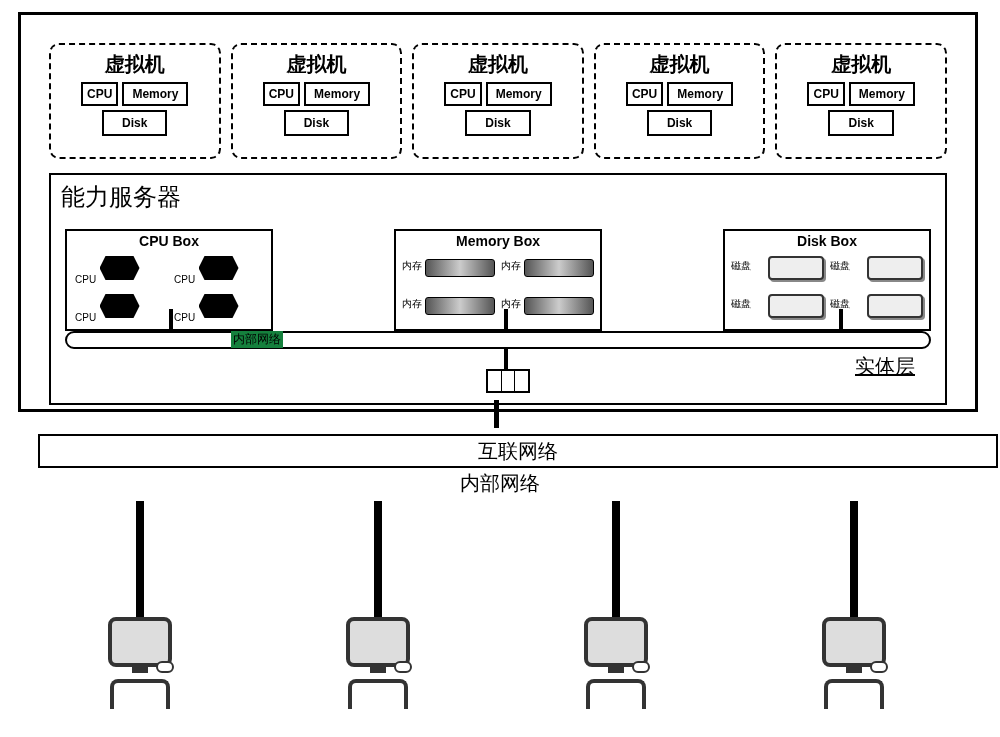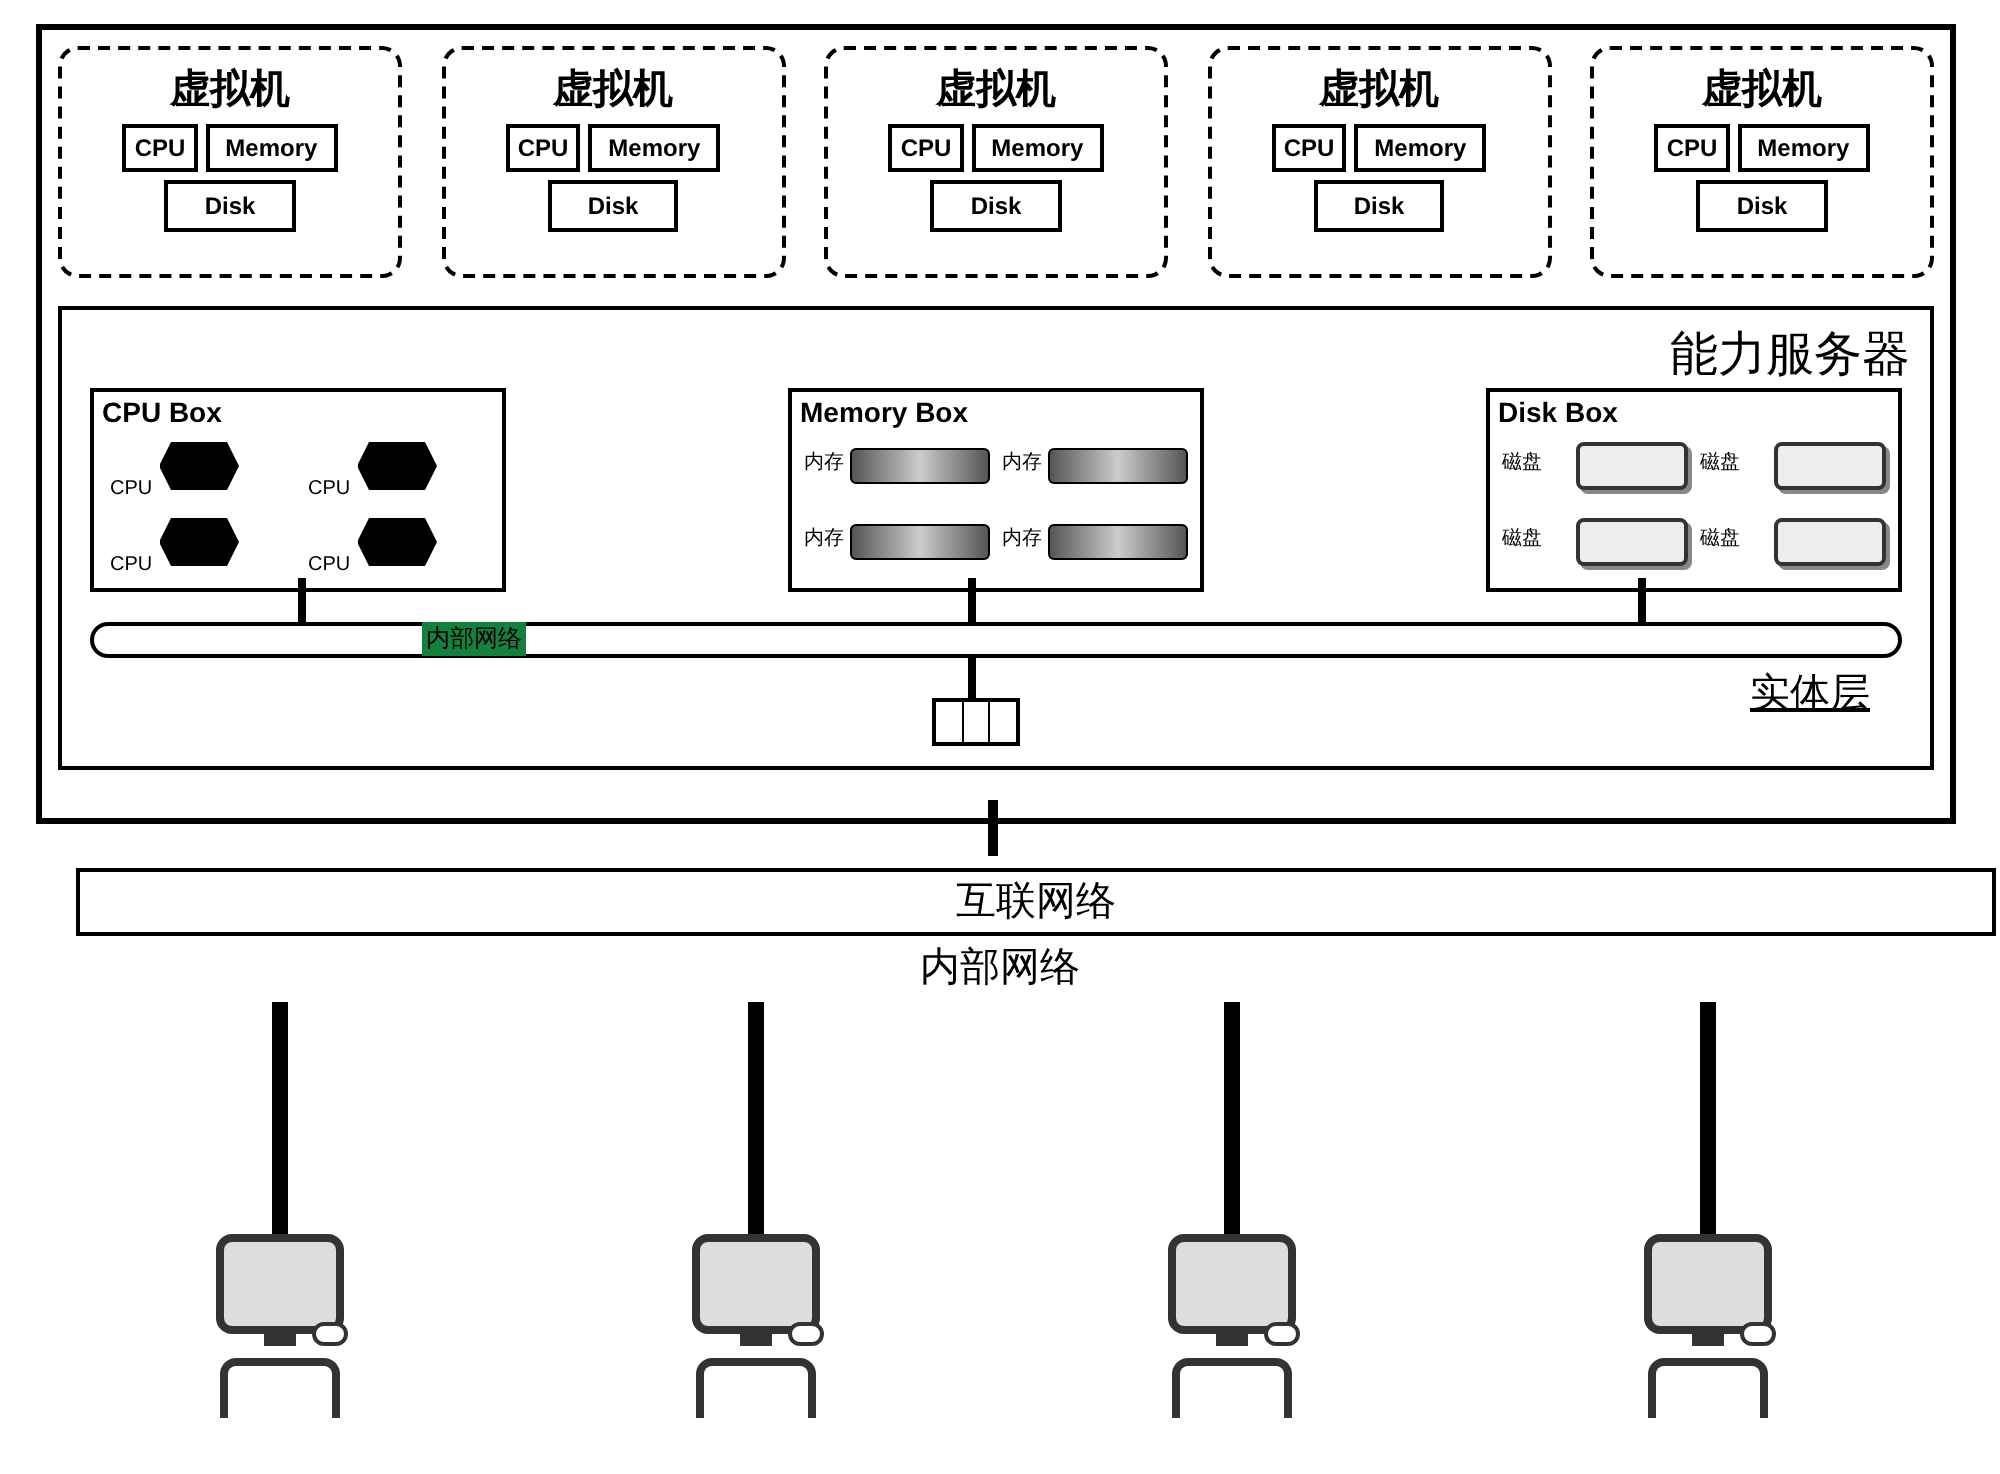--- a/index.html
+++ b/index.html
@@ -8,21 +8,21 @@
     height: 737px;
     background: #fff;
     font-family: "SimSun", "Microsoft YaHei", sans-serif;
     position: relative;
     padding: 12px 18px;
   }
   .outer-frame {
     border: 3px solid #000;
     width: 960px;
     height: 400px;
-    padding: 8px;
+    padding: 28px;
     position: relative;
   }
   .vm-row {
     display: flex;
     justify-content: space-between;
     gap: 10px;
     margin-bottom: 14px;
   }
   .vm-box {
     border: 2px dashed #000;
@@ -55,35 +55,35 @@
   .vm-comp.disk { padding: 4px 18px; }
 
   .server-frame {
     border: 2px solid #000;
     width: 100%;
     height: 232px;
     position: relative;
     padding: 6px 10px;
   }
   .server-title {
-    text-align: right;
+    text-align: left;
     font-size: 24px;
-    margin-bottom: 1px;
+    margin-bottom: 16px;
   }
   .boxes-row {
     display: flex;
     justify-content: space-between;
     align-items: flex-start;
     padding: 0 4px;
   }
   .hw-box {
     border: 2px solid #000;
     width: 208px;
     height: 102px;
-    text-align: left;
+    text-align: center;
     padding: 2px 4px;
     background: #fff;
     position: relative;
   }
   .hw-box-title { font-size: 14px; font-weight: bold; margin-bottom: 2px; }
   .hw-grid {
     display: grid;
     grid-template-columns: 1fr 1fr;
     gap: 4px 6px;
     padding: 0 2px;

